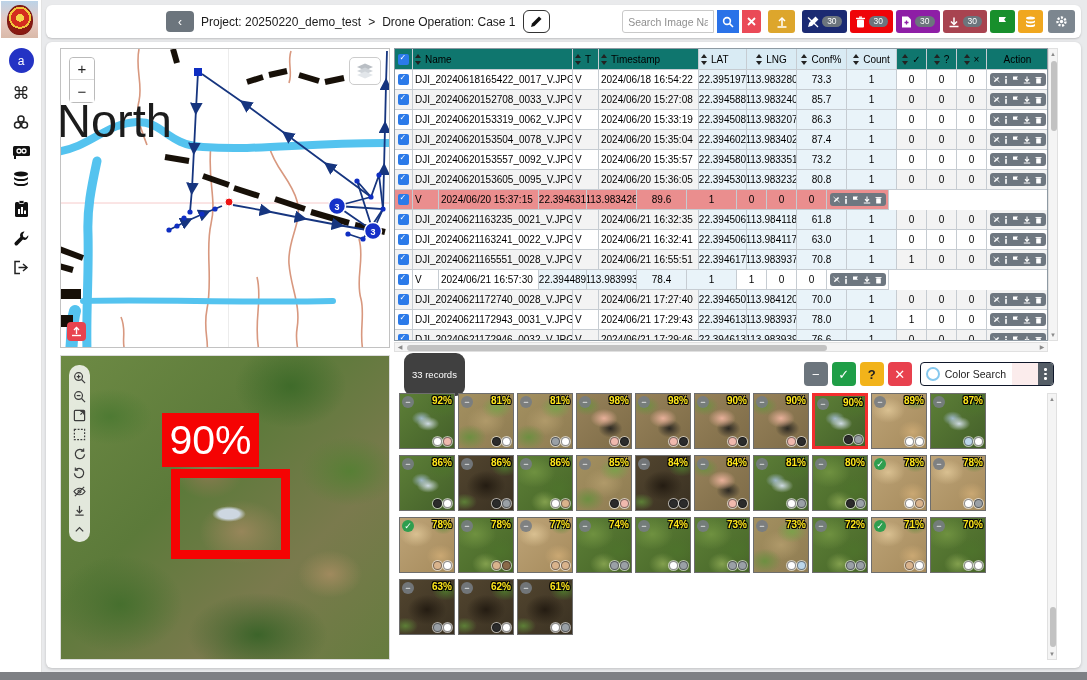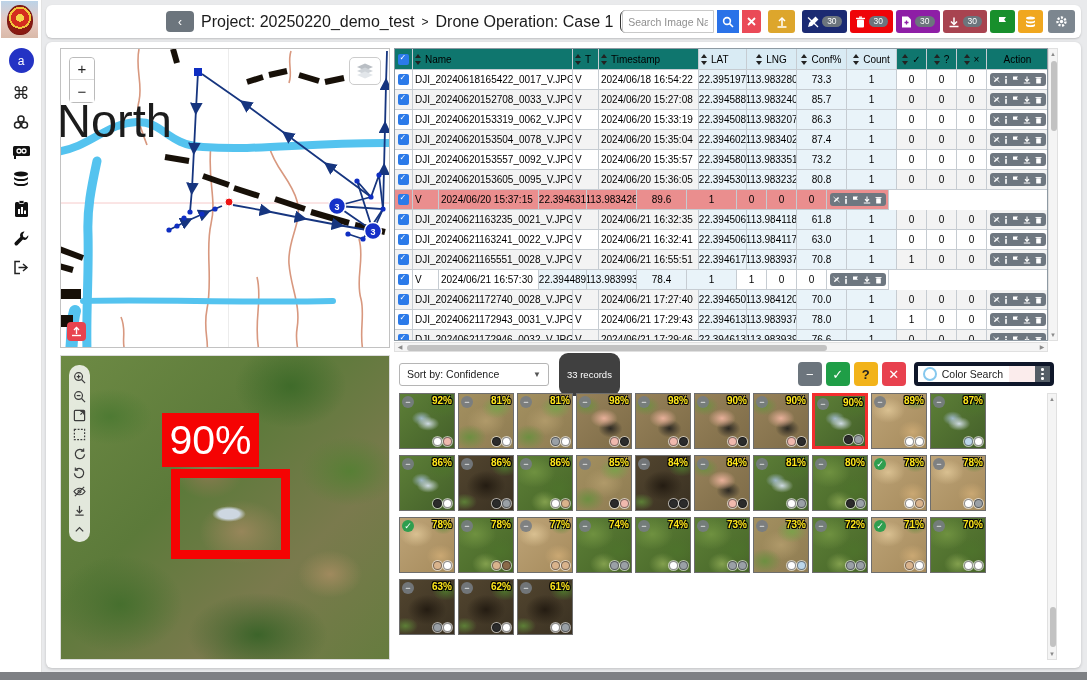--- a/index.html
+++ b/index.html
@@ -14,21 +14,21 @@
   #logo .emblem{width:26px;height:30px;border-radius:50% 50% 46% 46%;background:radial-gradient(circle at 50% 42%,#f5d34a 0 4px,#d42b1f 4px 9px,#f0c43c 9px 11px,#8a1a12 11px);border:1.5px solid #7a150f}
   .side-col{position:absolute;left:0;top:48px;width:42px;display:flex;flex-direction:column;align-items:center;gap:11px}
   .avatar{width:25px;height:25px;border-radius:50%;background:#2433c4;color:#fff;font-size:12px;display:flex;align-items:center;justify-content:center}
   .side-ic{width:24px;height:18px;display:flex;align-items:center;justify-content:center;color:#222;font-size:17px;cursor:pointer}
   .side-ic svg{display:block}
 
   
   #header{position:absolute;left:46px;top:5px;width:1035px;height:33px;background:#fff;border-radius:6px;box-shadow:0 1px 2px rgba(0,0,0,.18)}
   .crumbs{position:absolute;left:120px;top:5px;display:flex;align-items:center;gap:7px;height:23px}
   .back-btn{width:28px;height:21px;background:#6c757d;border:none;border-radius:4px;color:#fff;font-size:12px;cursor:pointer}
-  .crumb-text{font-size:16px;color:#1b1b1b;white-space:nowrap}
+  .crumb-text{font-size:12px;color:#1b1b1b;white-space:nowrap}
   .crumb-sep{font-size:12px;color:#1b1b1b}
   .edit-btn{width:27px;height:23px;background:#fff;border:1.6px solid #333;border-radius:6px;display:flex;align-items:center;justify-content:center;cursor:pointer}
   .hdr-right{position:absolute;right:6px;top:5px;display:flex;align-items:center;gap:3px;height:23px}
   .search-input{width:92px;height:23px;border:1px solid #c9c9c9;border-radius:3px 0 0 3px;font-size:10.5px;padding:0 5px;color:#333}
   .search-input::placeholder{color:#8f8f8f}
   .hbtn{height:23px;border:none;border-radius:3px;display:flex;align-items:center;justify-content:center;gap:3px;cursor:pointer;color:#fff;padding:0 5px}
   .hbtn svg{display:block}
   .hbtn .badge{background:#6c757d;color:#fff;font-size:8.5px;border-radius:8px;padding:1px 5px;line-height:1.1}
   .b-search{background:#2a72e8;border-radius:0}
   .b-clear{background:#ea4a57;border-radius:0 3px 3px 0}
@@ -112,21 +112,21 @@
   #gal-toolbar{position:absolute;left:394px;top:359px;width:660px;height:30px;display:flex;align-items:center}
   .sort-select{width:150px;height:23px;border:1px solid #b5b5b5;border-radius:3px;background:#fff;font-size:10.5px;color:#222;display:flex;align-items:center;justify-content:space-between;padding:0 7px;margin-left:5px;cursor:pointer}
   .sort-car{font-size:8px;color:#555}
   .records-badge{background:#404040;color:#fff;font-size:9.5px;border-radius:9px;padding:16px 8px;margin-left:10px}
   .gal-right{margin-left:auto;display:flex;align-items:center;gap:4px}
   .gbtn{width:24px;height:24px;border:none;border-radius:4px;color:#fff;font-size:13px;display:flex;align-items:center;justify-content:center;cursor:pointer}
   .g-minus{background:#6c757d}
   .g-check{background:#1f9e47}
   .g-q{background:#f2b31a;color:#222;font-weight:bold}
   .g-x{background:#e8414e}
-  .colorsearch{height:24px;border:4px solid #0f172a;border-radius:4px;background:#fff;display:flex;align-items:center;margin-left:4px;overflow:hidden}
+  .colorsearch{height:24px;border:1px solid #0f172a;border-radius:4px;background:#fff;display:flex;align-items:center;margin-left:4px;overflow:hidden}
   .cs-toggle{width:14px;height:14px;border:2.5px solid #86c8ee;border-radius:50%;margin:0 5px;cursor:pointer}
   .cs-label{font-size:10.5px;color:#222;padding-right:6px}
   .cs-swatch{width:26px;height:22px;background:#fbecec}
   .kebab{width:15px;height:24px;background:#545d66;border:none;display:flex;flex-direction:column;align-items:center;justify-content:center;gap:2px;cursor:pointer}
   .kebab i{width:2.5px;height:2.5px;background:#fff;border-radius:50%}
 
   #thumbs{position:absolute;left:399px;top:393px;width:640px;height:270px;display:flex;flex-wrap:wrap;column-gap:3px;row-gap:6px;align-content:flex-start}
   .thumb{position:relative;width:56px;height:56px;border:1px solid #6e6e6e;cursor:pointer;flex:none}
   .thumb.sel{border:3px solid #f32e2e}
   .tstate{position:absolute;left:2px;top:2px;width:12px;height:12px;border-radius:50%;background:rgba(118,124,131,.88);color:#fff;font-size:9px;line-height:12px;text-align:center;cursor:pointer;z-index:2}
@@ -1040,24 +1040,20 @@
           <svg width="13" height="13" viewBox="0 0 14 14" fill="none" stroke="#3c3c3c" stroke-width="1.4">
             <path d="M3 9l4-4 4 4"></path>
           </svg>
         </span>
     </div>
     <div class="det-label">90%</div>
     <div class="det-box"></div>
   </div>
 
   <div id="gal-toolbar">
-    <div class="sort-select">
-      <span>Sort by: Confidence</span>
-        <span class="sort-car">▼</span>
-    </div>
     <span class="records-badge">33 records</span>
     <div class="gal-right">
       <button class="gbtn g-minus">−</button>
       <button class="gbtn g-check">✓</button>
       <button class="gbtn g-q">?</button>
       <button class="gbtn g-x">✕</button>
       <div class="colorsearch">
         <span class="cs-toggle"></span>
         <span class="cs-label">Color Search</span>
         <span class="cs-swatch"></span>

